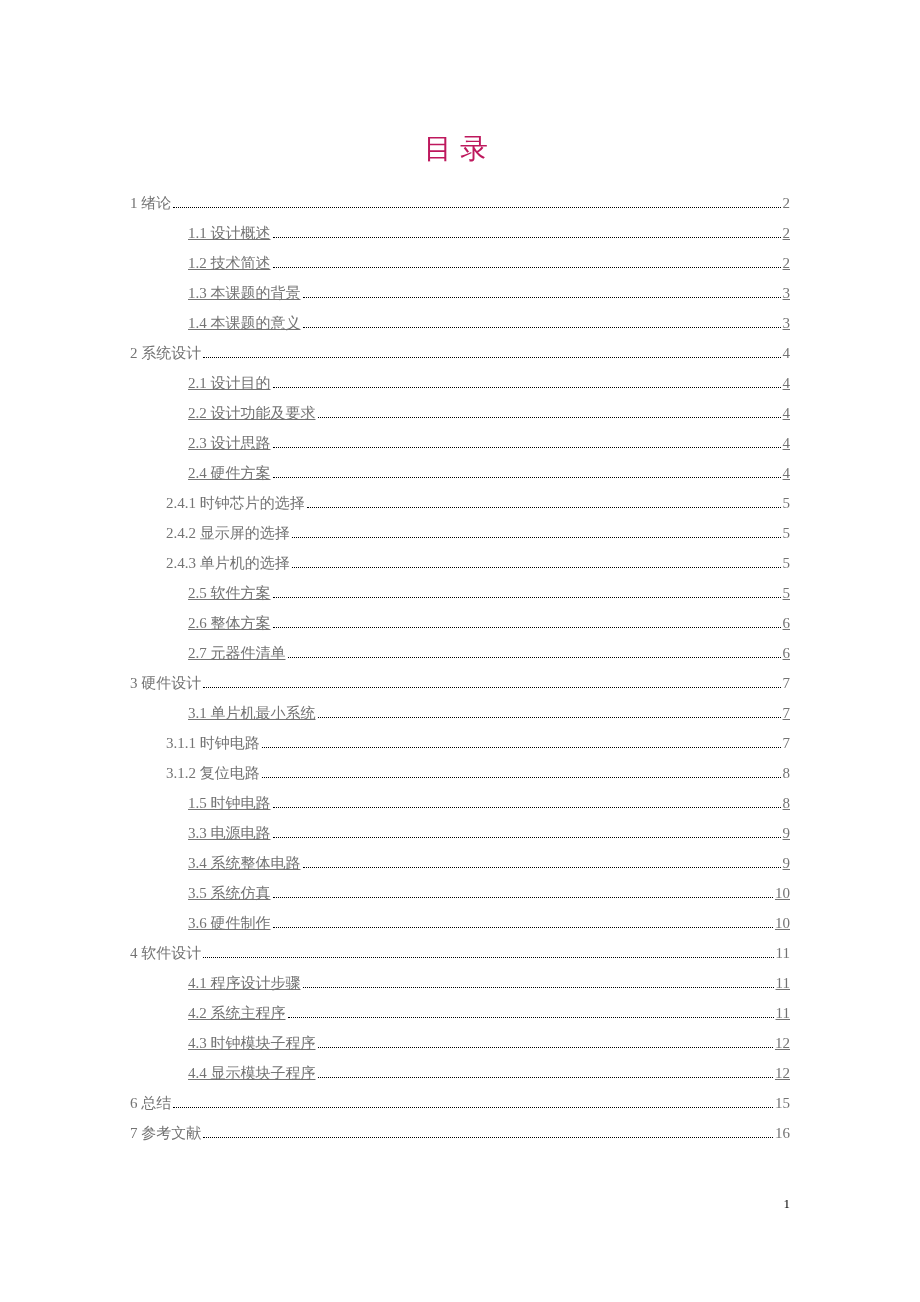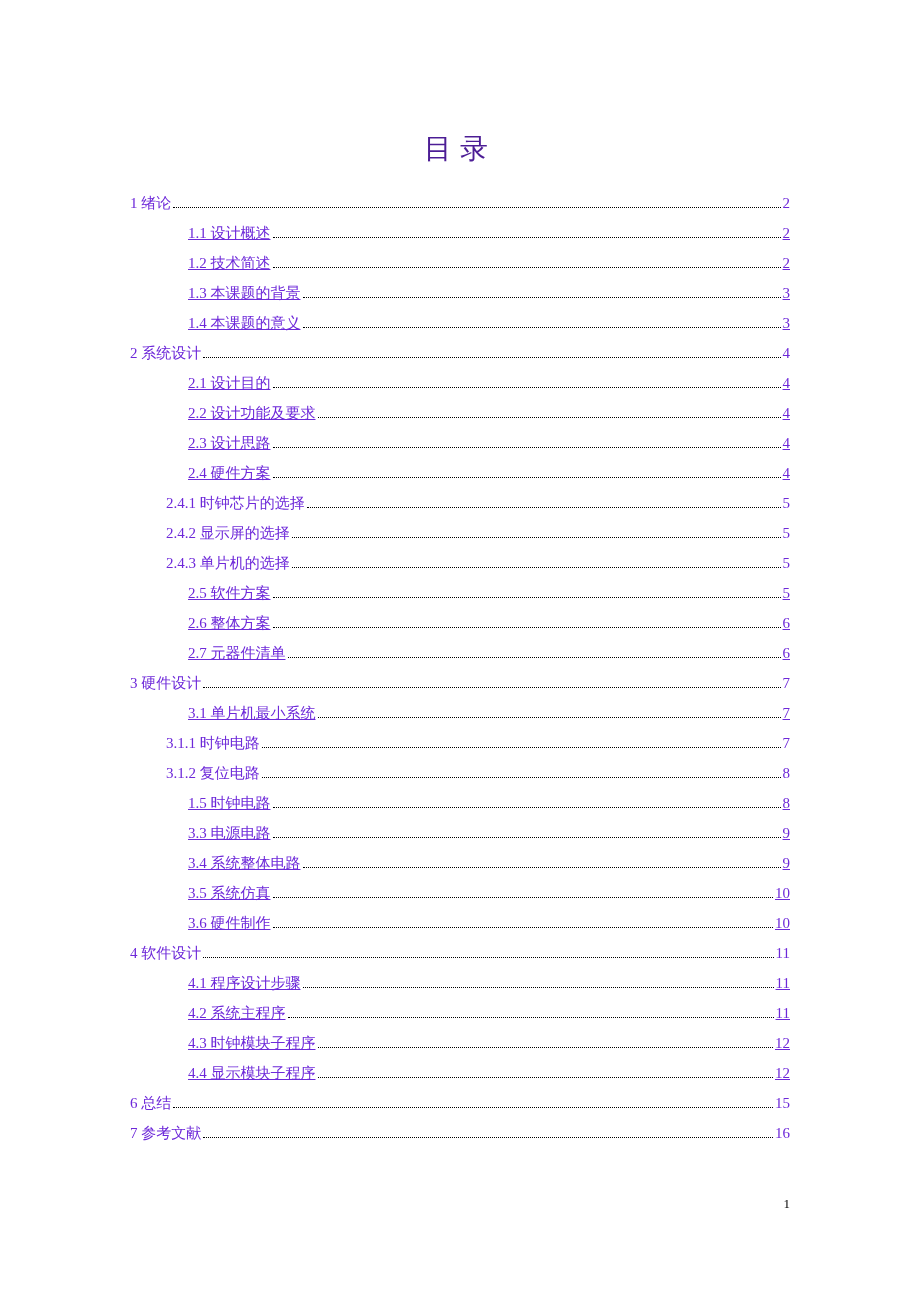--- a/index.html
+++ b/index.html
@@ -10,30 +10,30 @@
       font-family: "SimSun", "Songti SC", serif;
       position: relative;
     }
     .page {
       padding: 130px 130px 60px 130px;
     }
     .title {
       text-align: center;
       font-size: 28px;
       font-family: "SimHei", "Heiti SC", sans-serif;
-      color: #4c1d95;
+      color: #be185d;
       letter-spacing: 8px;
       margin-bottom: 20px;
     }
     .toc-entry {
       display: flex;
       align-items: baseline;
       font-size: 15px;
       line-height: 2.0;
-      color: #6d28d9;
+      color: #737373;
     }
     .lvl1 { margin-left: 0; }
     .lvl2 { margin-left: 58px; text-decoration: underline; }
     .lvl3 { margin-left: 36px; }
     .label { white-space: nowrap; }
     .leader {
       flex: 1;
       border-bottom: 1.5px dotted #000;
       margin: 0 2px 4px 2px;
       min-width: 10px;

